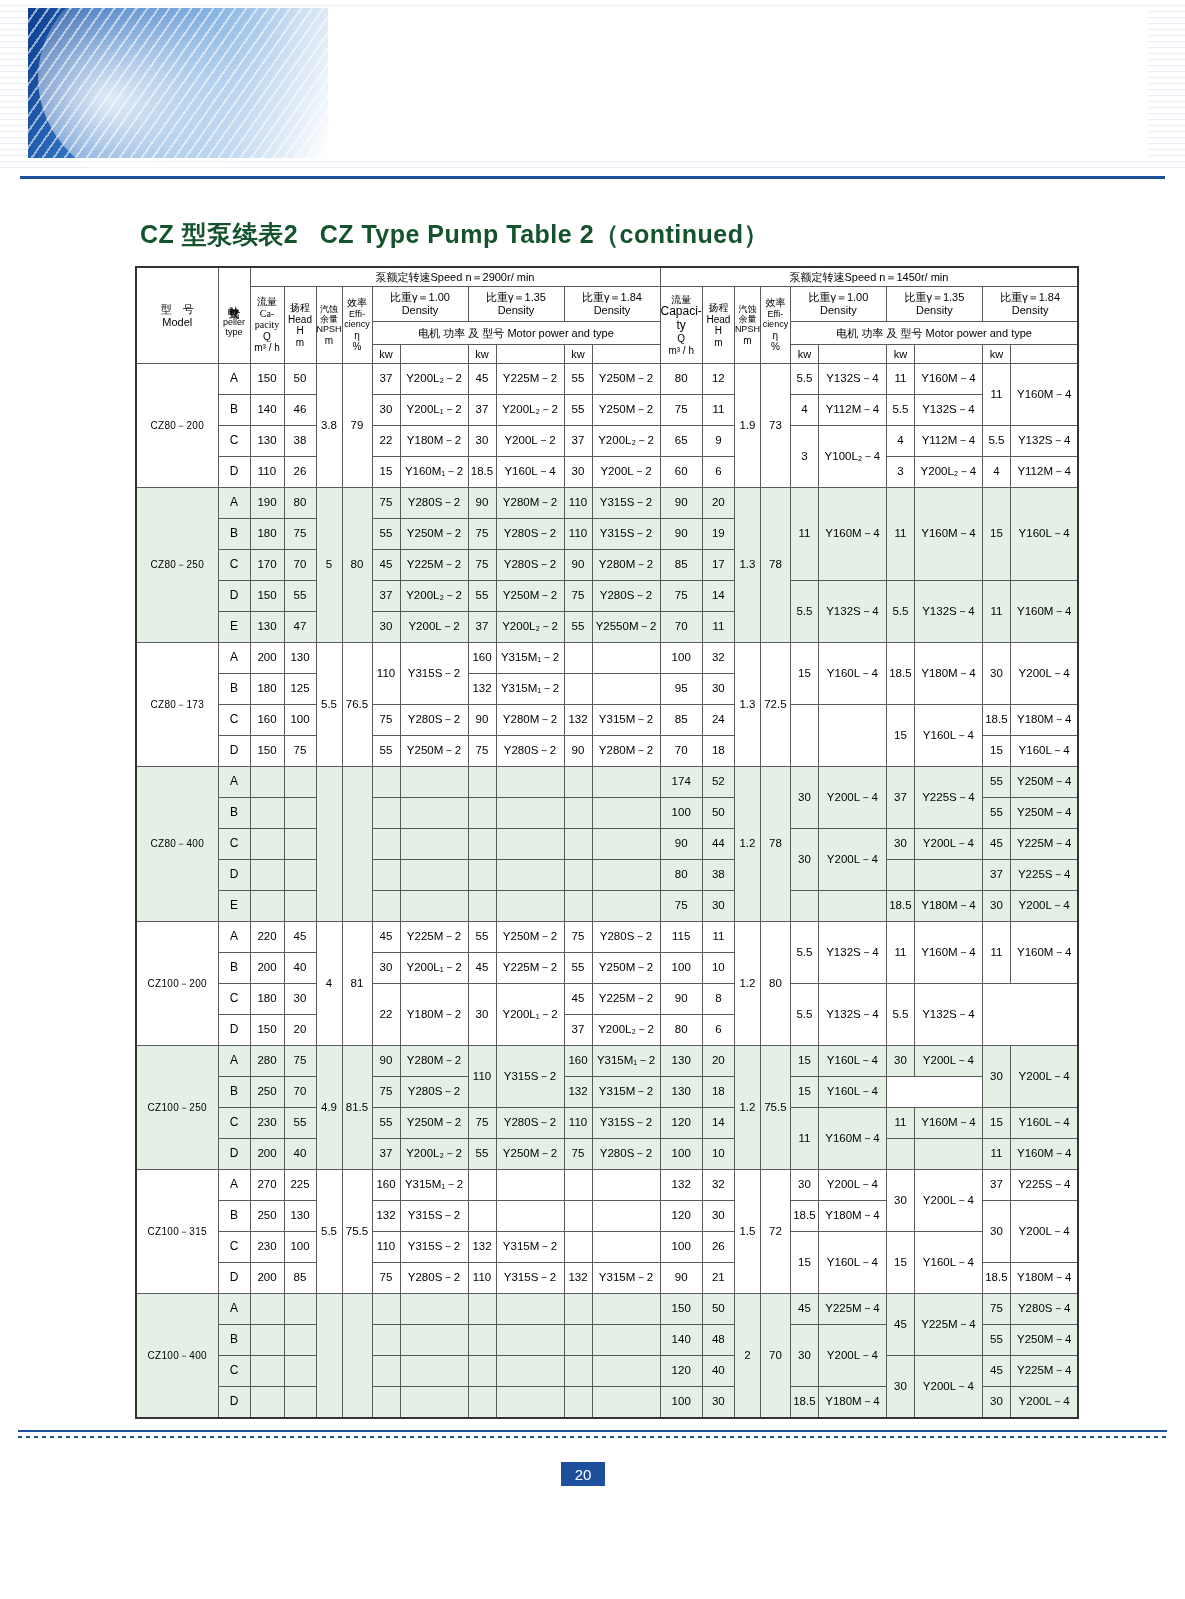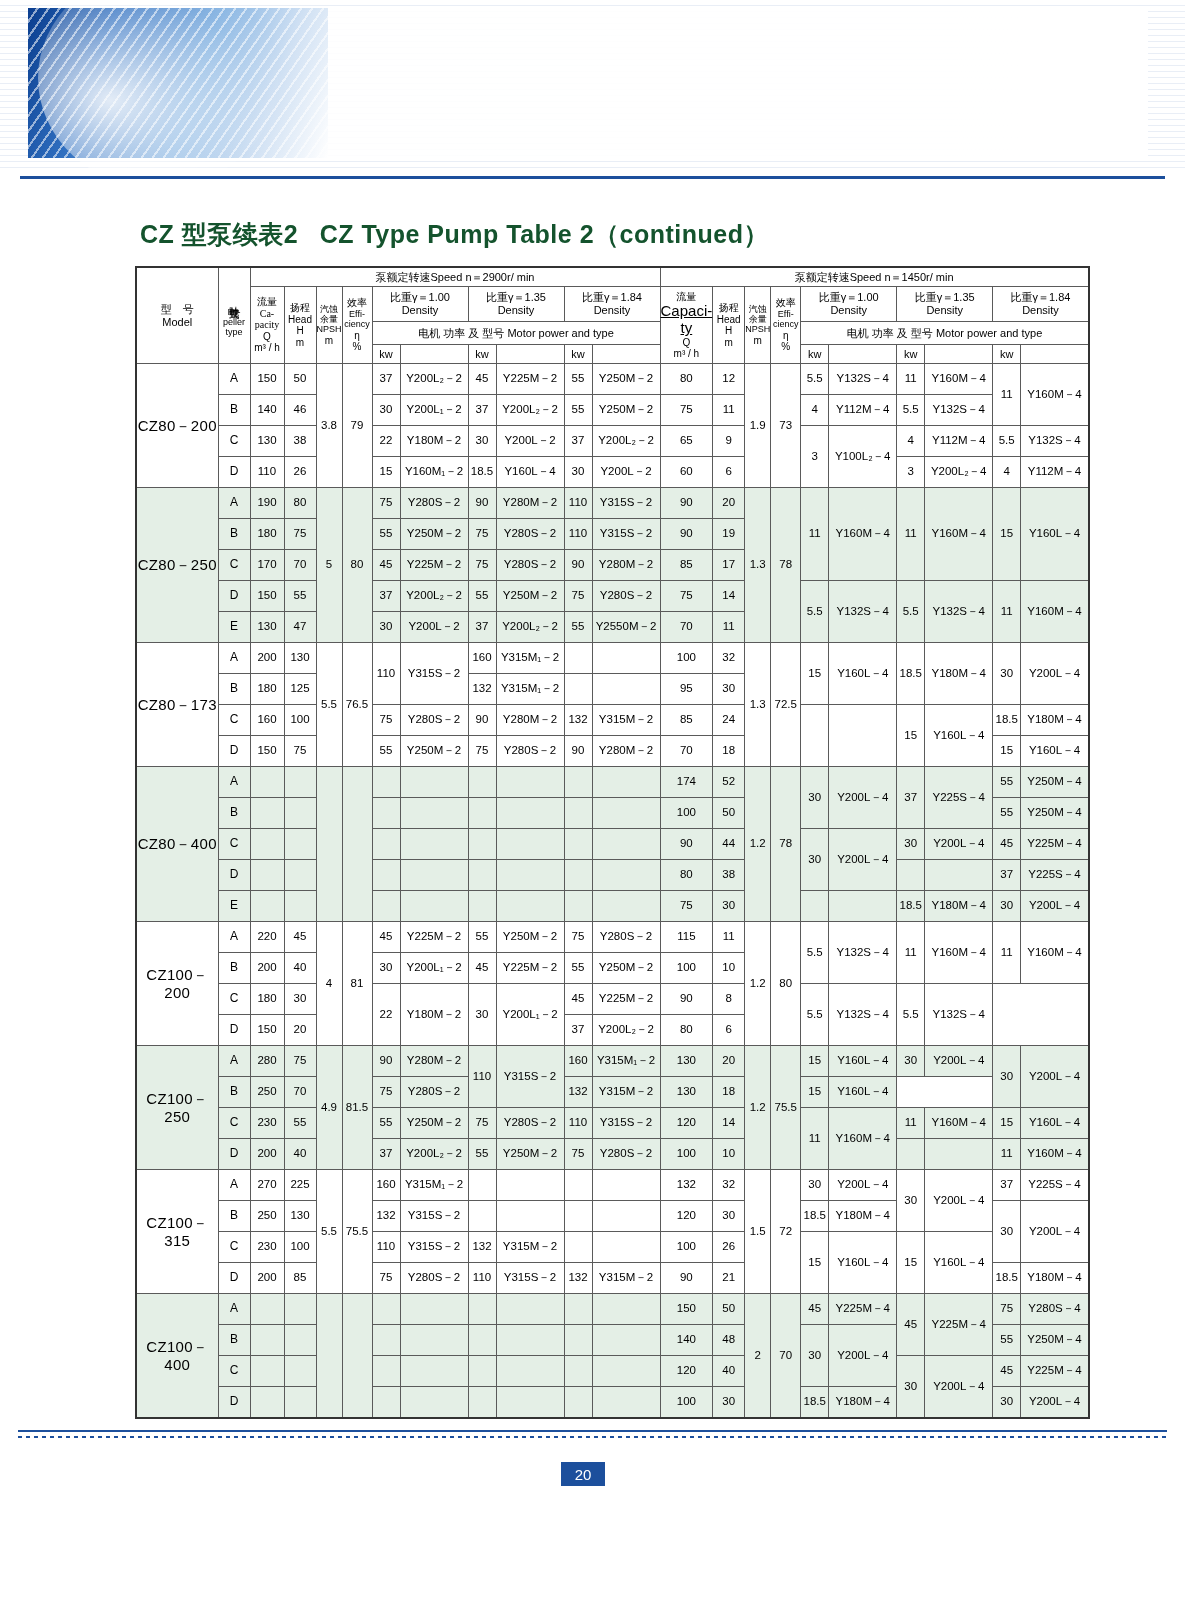--- a/index.html
+++ b/index.html
@@ -72,21 +72,21 @@
     line-height:1.15;
   }
   .outer{border:2px solid #333;}
   
   .hd{height:18px;font-size:11px;}
   .grp{font-size:11px;}
   .vlabel{font-size:10px;line-height:1.05;}
   
   tbody td{height:30px;font-size:11.5px;}
   .green{background:#e4efe6;}
-  .model{font-size:15px;letter-spacing:0.3px;margin-left:35px;}
+  .model{font-size:10px;letter-spacing:0.3px;margin-left:35px;}
   .imp{font-size:12px;}
   .mtype{font-size:11.5px;white-space:nowrap;}
   .kwv{font-size:11.5px;}
   
   .footer-rule{
     position:absolute;left:18px;top:1430px;width:1149px;height:0;
     border-top:2px solid #1c4f9c;
   }
   .footer-dash{
     position:absolute;left:18px;top:1436px;width:1149px;height:2px;
@@ -184,21 +184,21 @@
       </td>
       <td class="hd" colspan="2" style="height:34px;white-space:pre-line;">比重γ＝1.00
 Density</td>
       <td class="hd" colspan="2" style="white-space:pre-line;">比重γ＝1.35
 Density</td>
       <td class="hd" colspan="2" style="white-space:pre-line;">比重γ＝1.84
 Density</td>
 
       <td class="hd vlabel" rowspan="3">
         <div>流量</div>
-        <div style="white-space:pre-line;font-size:15px;text-decoration:underline;">Capaci-
+        <div style="white-space:pre-line;font-size:12px;">Capaci-
 ty</div>
         <div>Q</div>
         <div>m³ / h</div>
       </td>
       <td class="hd vlabel" rowspan="3">
         <div>扬程</div>
         <div>Head</div>
         <div>H</div>
         <div>m</div>
       </td>

